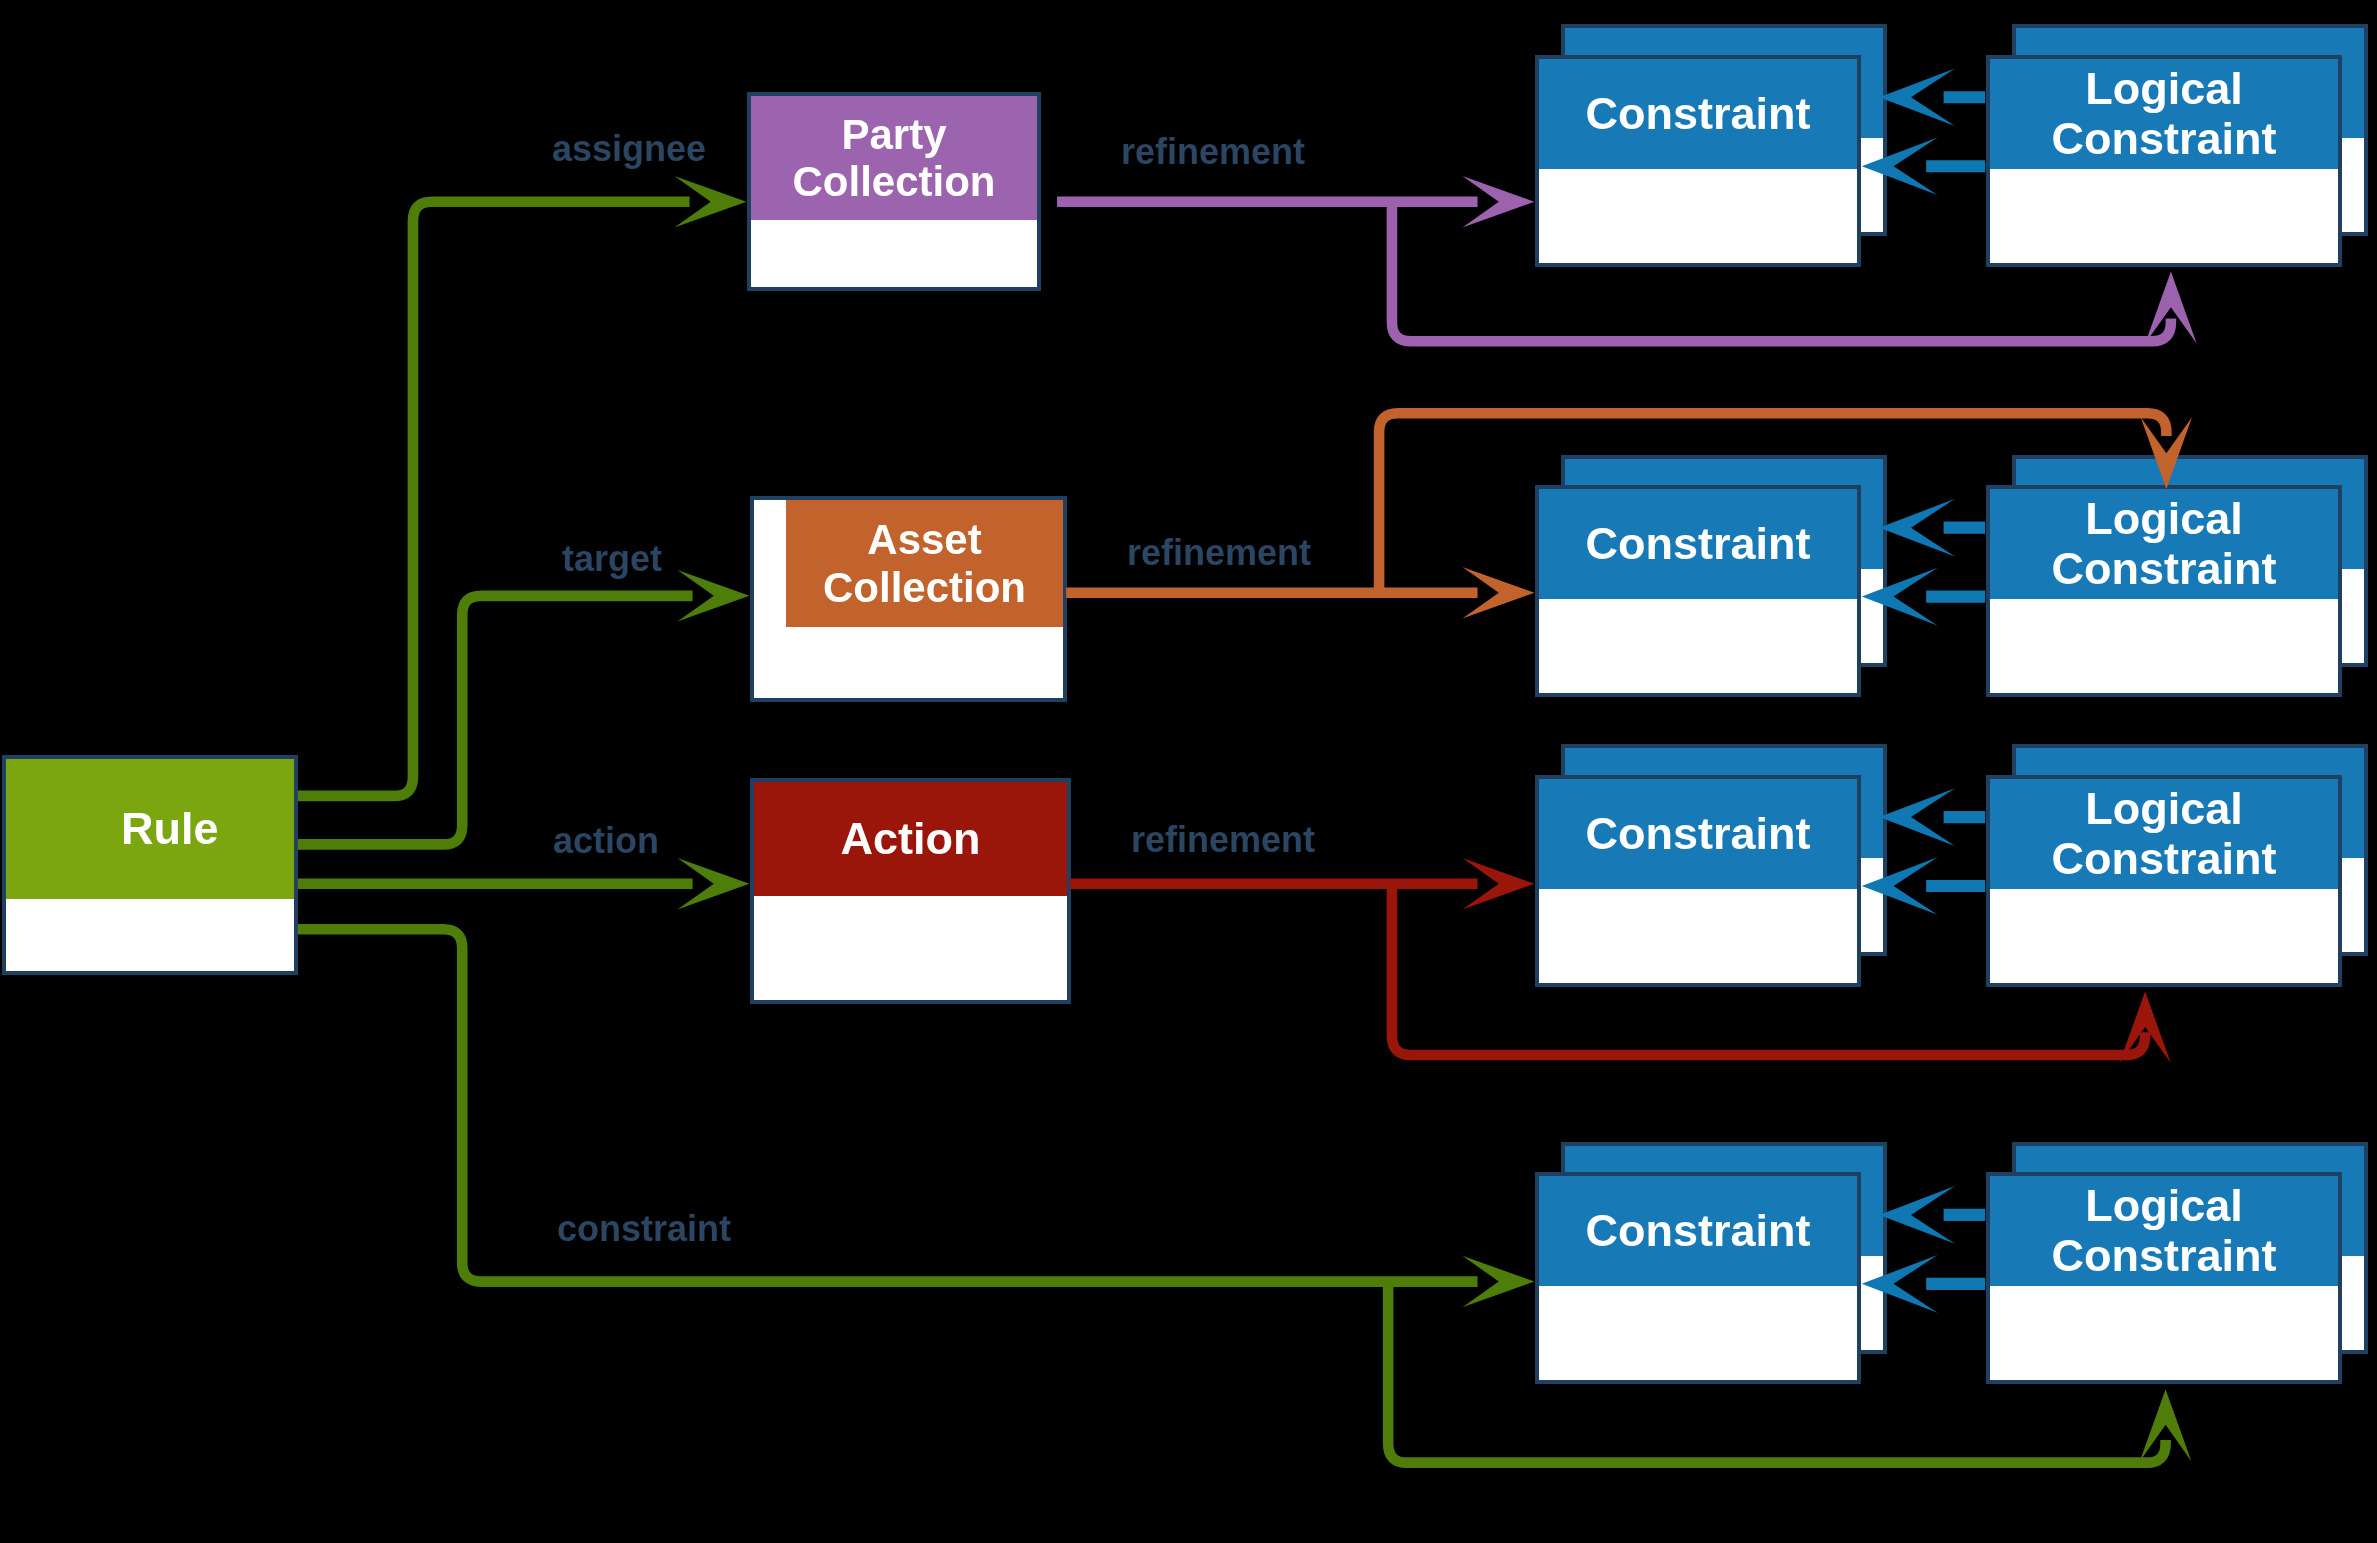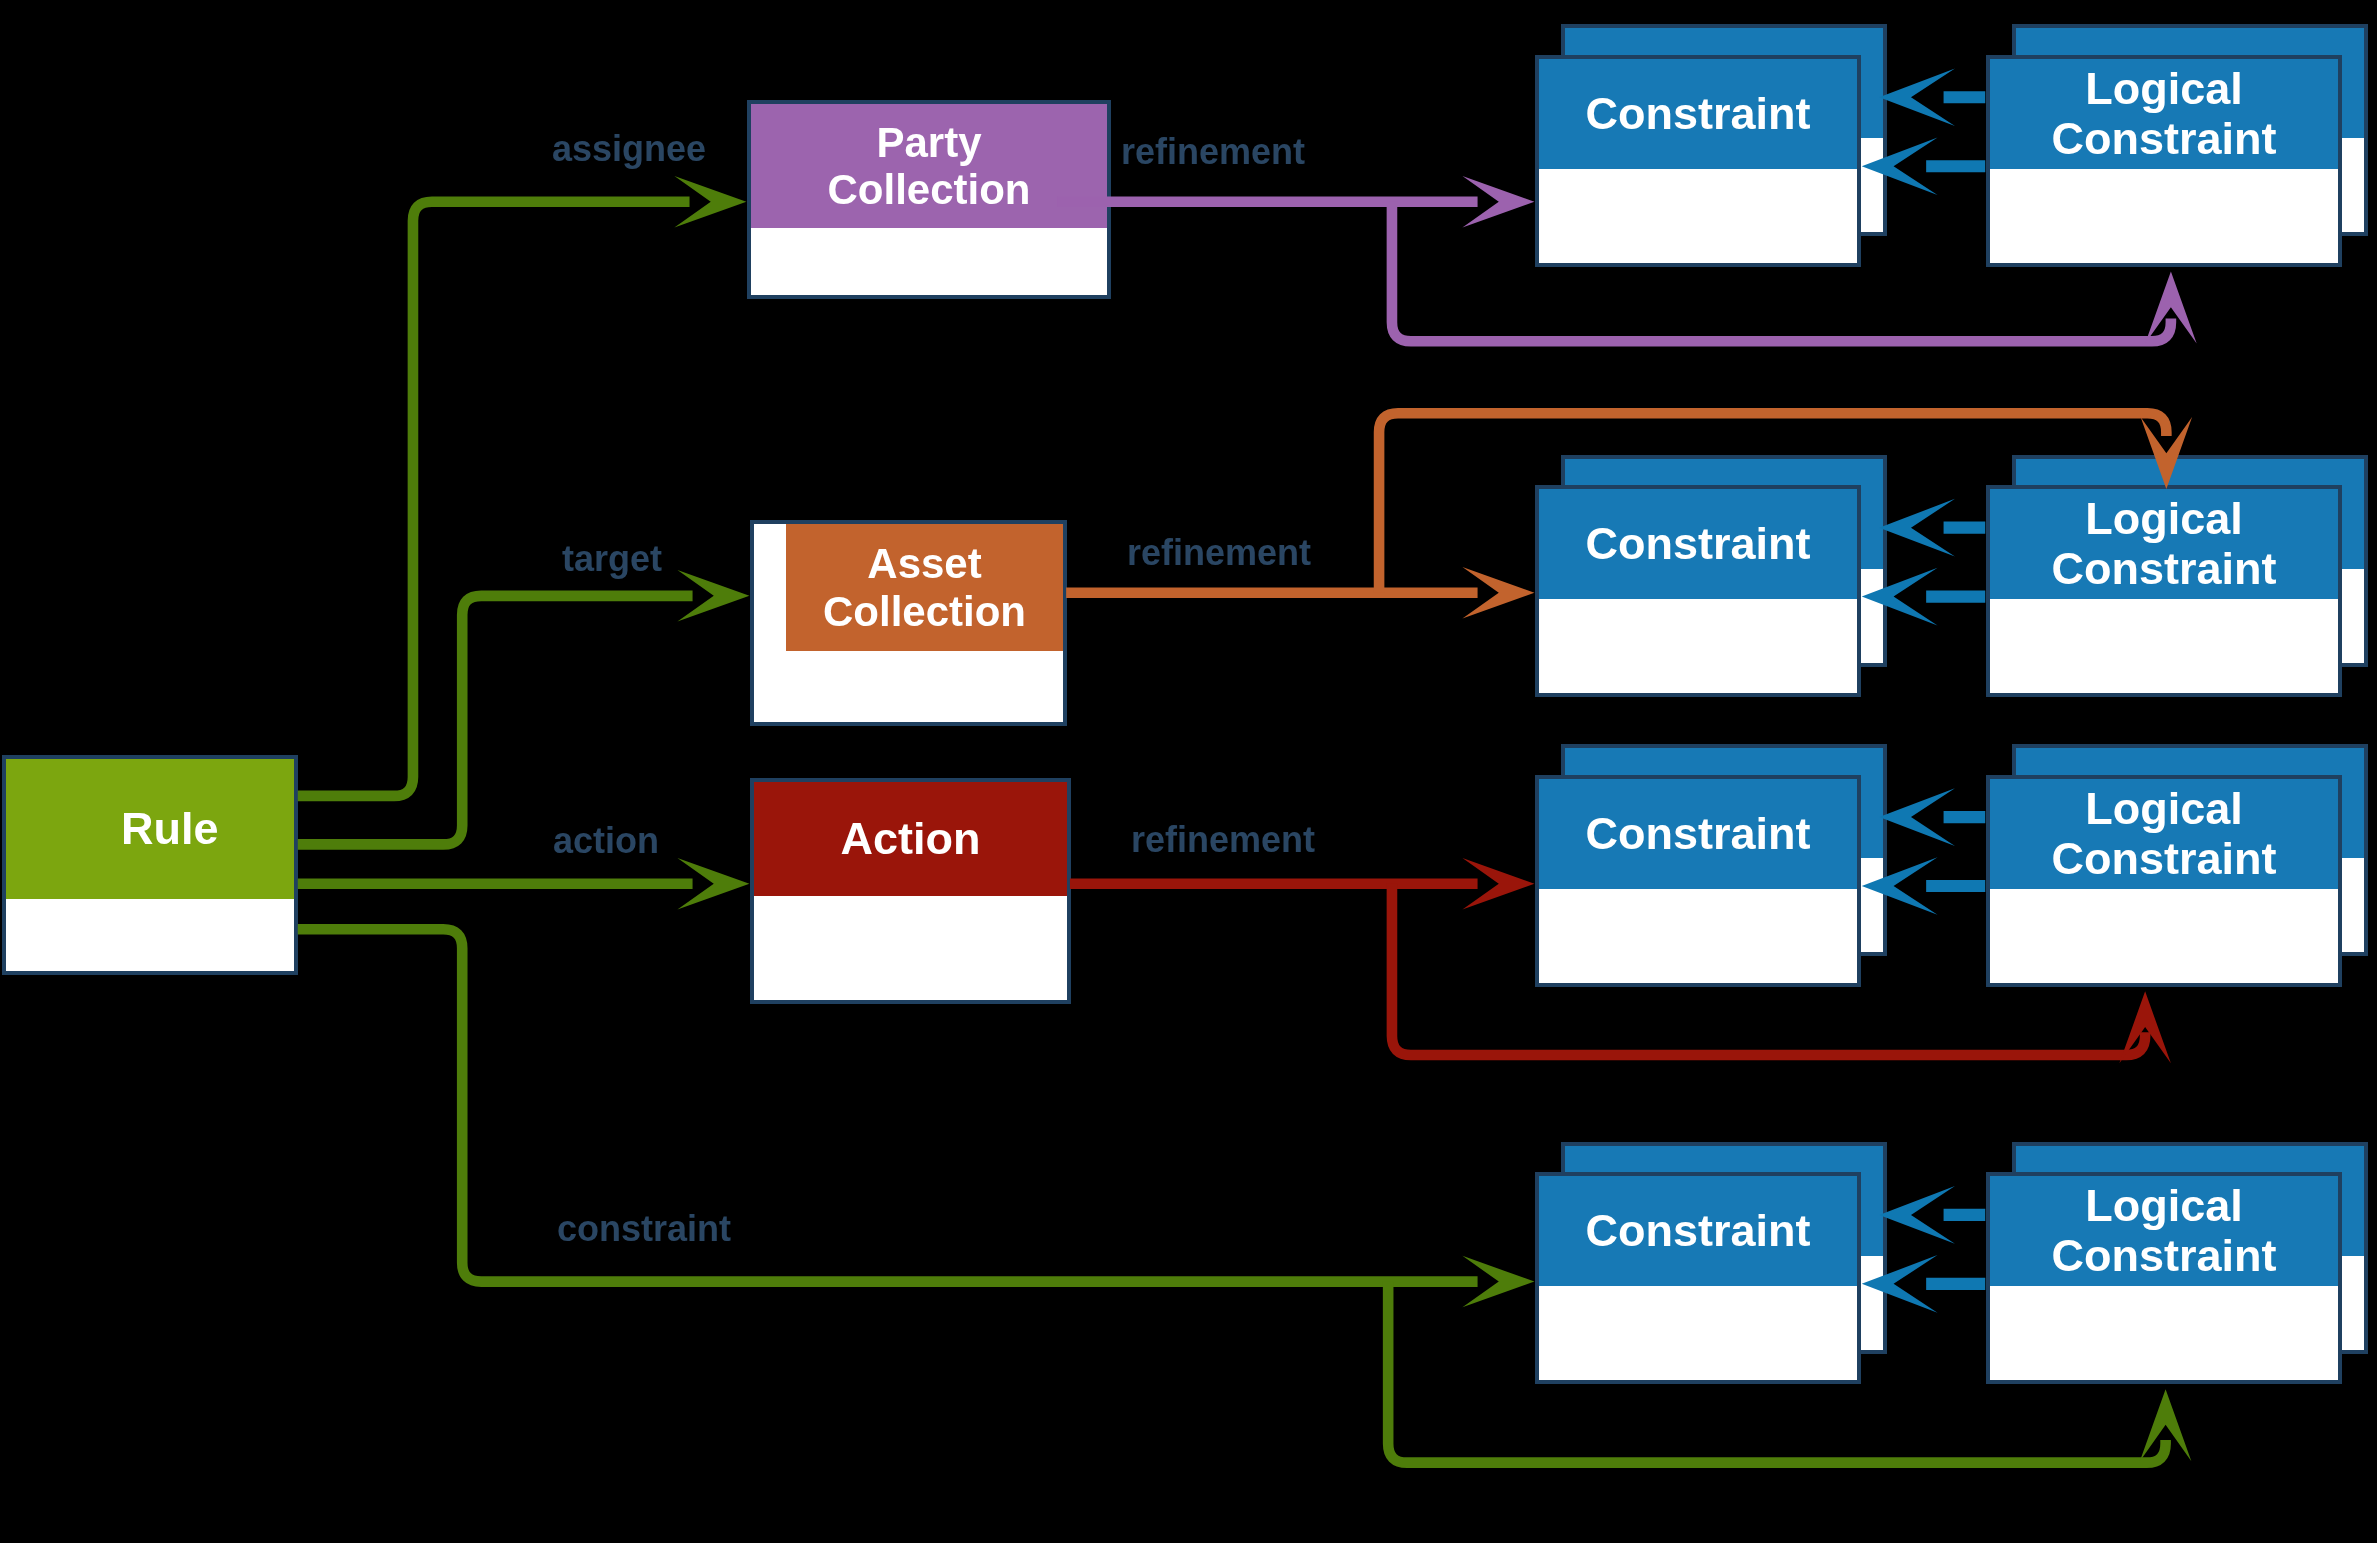--- a/index.html
+++ b/index.html
@@ -31,29 +31,29 @@
 
 <div id="stage">
 
   <div class="uml" style="left:2.3px;top:755px;width:296px;height:220px;">
     <div class="hdr green" style="height:140px;padding-left:39px;">
       <span>Rule</span>
     </div>
     <div class="bod"></div>
   </div>
 
-  <div class="uml" style="left:747px;top:100px;width:364px;height:199px;">
+  <div class="uml" style="left:747px;top:92px;width:294px;height:199px;">
     <div class="hdr purple" style="height:124px;font-size:42px;">
       <span>Party</span>
       <span>Collection</span>
     </div>
     <div class="bod"></div>
   </div>
 
-  <div class="uml" style="left:750px;top:520px;width:317px;height:206px;padding-left:32px;">
+  <div class="uml" style="left:750px;top:496px;width:317px;height:206px;padding-left:32px;">
     <div class="hdr orange" style="height:127px;font-size:42px;">
       <span>Asset</span>
       <span>Collection</span>
     </div>
     <div class="bod"></div>
   </div>
 
   <div class="uml" style="left:750px;top:778px;width:321px;height:226px;">
     <div class="hdr red" style="height:114px;">
       <span>Action</span>

